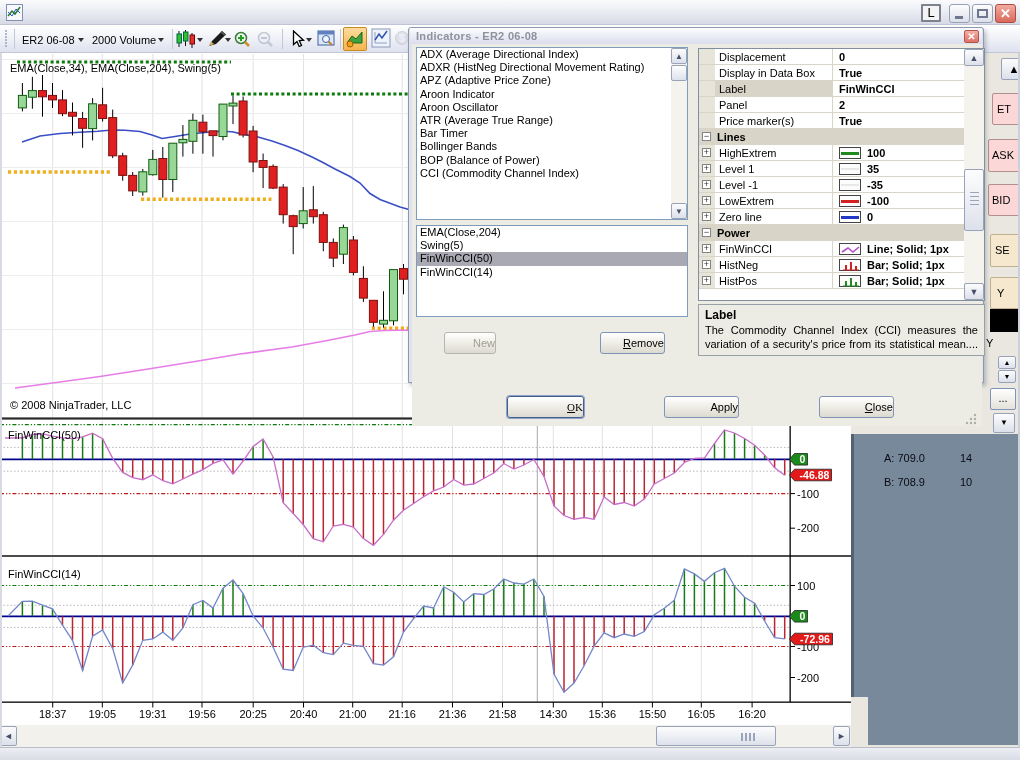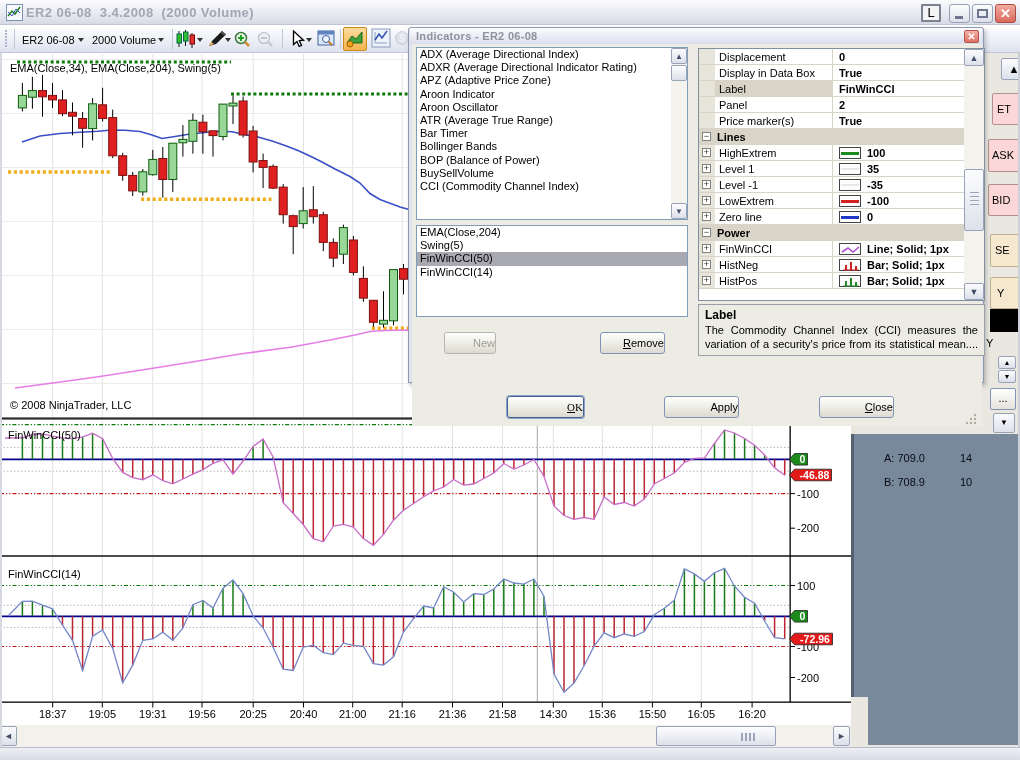--- a/index.html
+++ b/index.html
@@ -517,21 +517,20 @@
 <div id="bstrip" class="abs"></div>
 <div class="abs" style="left:1018px;top:25px;width:2px;height:722px;background:#ccd0da"></div>
 <div class="abs" style="left:0;top:53px;width:2px;height:694px;background:#d8dae2"></div>
 
 <div id="titlebar" class="abs">
   <svg style="position:absolute;left:6px;top:4px" width="17" height="17">
     <rect x="0.5" y="0.5" width="16" height="16" fill="#f8f8ff" stroke="#8090b0"></rect>
     <polyline points="2,12 6,7 9,10 14,3" fill="none" stroke="#208020" stroke-width="1.5"></polyline>
     <polyline points="2,8 6,12 10,5 14,9" fill="none" stroke="#3050c0" stroke-width="1"></polyline>
   </svg>
-  <span class="ttxt">ER2 06-08&nbsp; 3.4.2008&nbsp; (2000 Volume)</span>
   <div class="wbtn" id="btnL">L</div>
   <div class="wbtn" id="btnMin" style="left:949px">
         <span></span>
       </div>
   <div class="wbtn" id="btnMax" style="left:972px">
         <span></span>
       </div>
   <div class="wbtn" id="btnClose">✕</div>
 </div>
 
@@ -605,29 +604,28 @@
     <text x="7" y="13" font-size="11" text-anchor="middle" fill="#eef" font-weight="bold">$</text>
   </svg>
 </div>
 
 <div id="dialog" class="abs">
   <div id="dtitle">Indicators - ER2 06-08</div>
   <div id="dclose">✕</div>
   <div id="dbody">
     <div class="lbox" style="top:3px;height:173px">
 <div class="li">ADX (Average Directional Index)</div>
-<div class="li">ADXR (Average Directional Indicator Rating)</div>
+<div class="li">ADXR (HistNeg Directional Movement Rating)</div>
 <div class="li">APZ (Adaptive Price Zone)</div>
 <div class="li">Aroon Indicator</div>
 <div class="li">Aroon Oscillator</div>
 <div class="li">ATR (Average True Range)</div>
 <div class="li">Bar Timer</div>
 <div class="li">Bollinger Bands</div>
 <div class="li">BOP (Balance of Power)</div>
-<div class="li">BuySellVolume</div>
 <div class="li">CCI (Commodity Channel Index)</div>
       <div class="vsb">
             <div class="up">▲</div>
             <div class="th" style="top:17px;height:16px"></div>
             <div class="dn">▼</div>
           </div>
     </div>
     <div class="lbox" style="top:181px;height:92px">
 <div class="li">EMA(Close,204)</div>
 <div class="li">Swing(5)</div>

